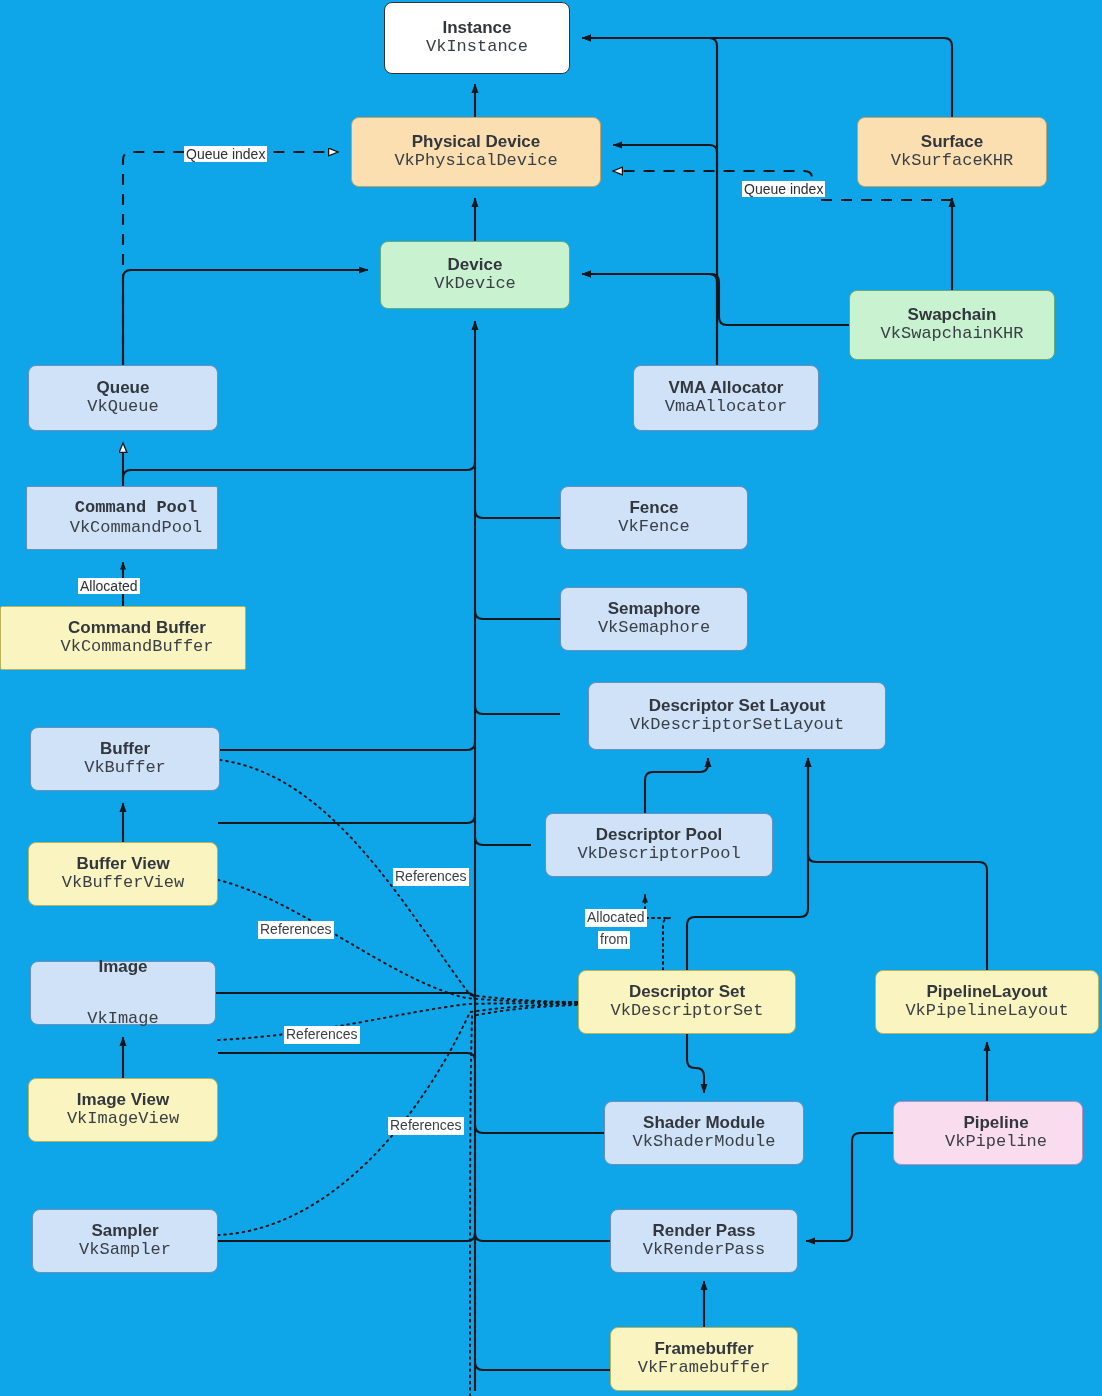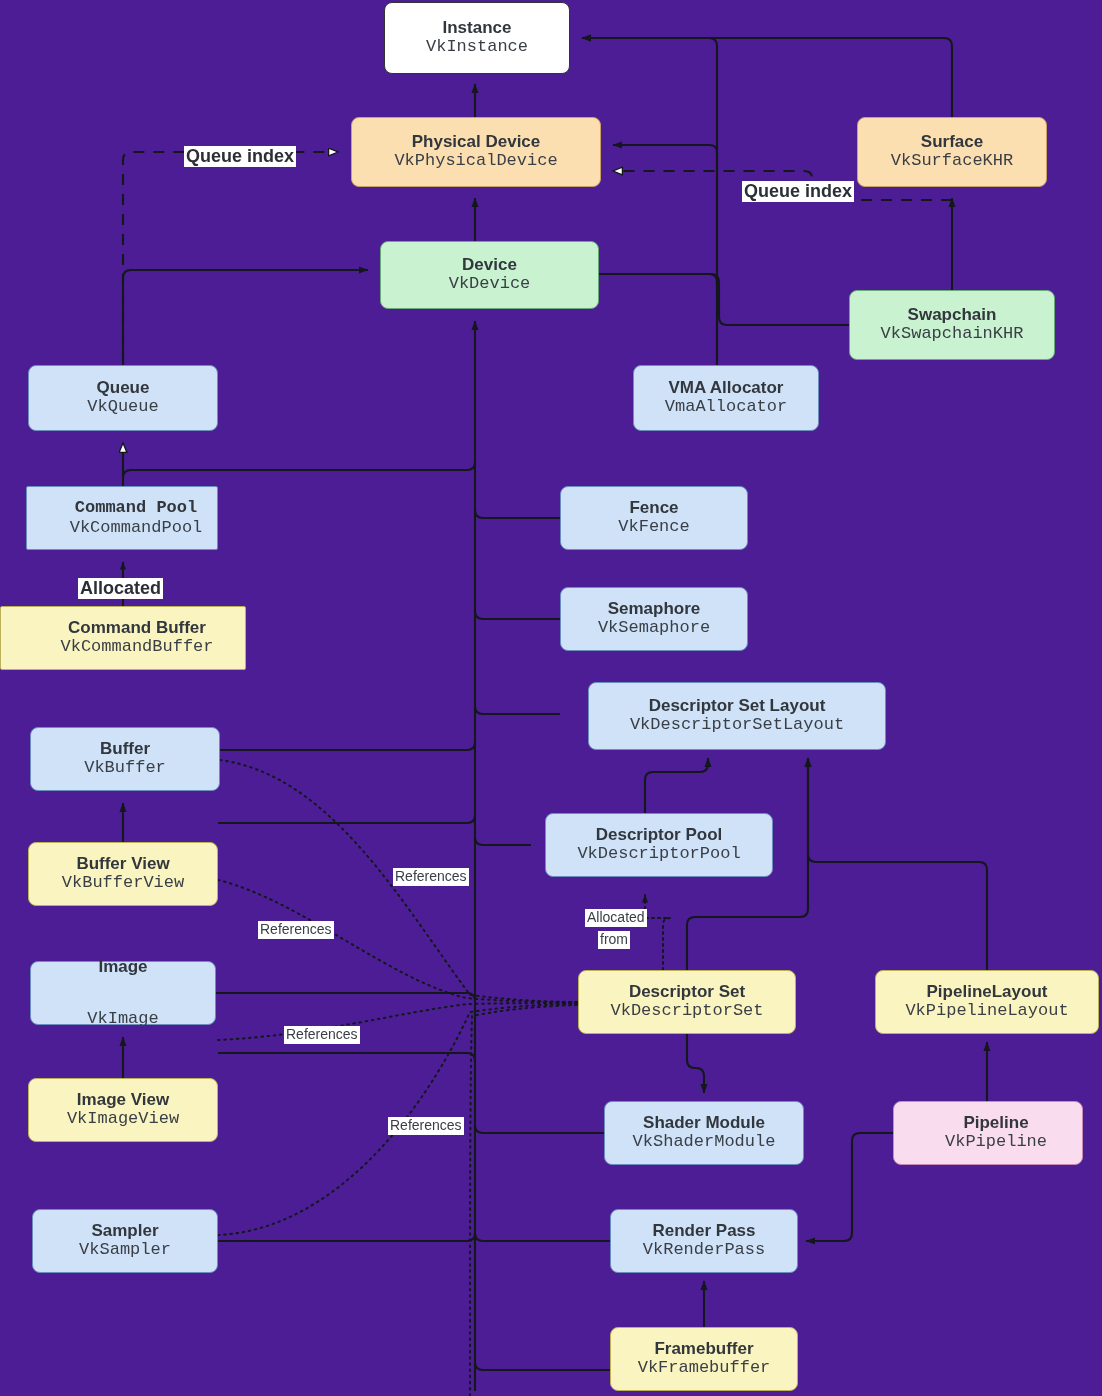--- a/index.html
+++ b/index.html
@@ -1,25 +1,25 @@
 <!DOCTYPE html>
 <html><head>
 <meta charset="utf-8">
 <style>
   html,body{margin:0;padding:0;background:#ffffff;}
   body{font-family:"Liberation Sans", sans-serif;}
-  #canvas{position:relative;width:1102px;height:1396px;background:#4c1d95;overflow:hidden;}
+  #canvas{position:relative;width:1102px;height:1396px;background:#0ea5e9;overflow:hidden;}
   svg#wires{position:absolute;left:0;top:0;width:1102px;height:1396px;}
   .node{position:absolute;box-sizing:border-box;border-radius:8px;border:1.6px solid #666;
         display:flex;flex-direction:column;align-items:center;justify-content:center;}
   .node .t1{font-family:"Liberation Sans", sans-serif;font-weight:bold;font-size:17px;color:#32363d;line-height:1.12;white-space:nowrap;}
   .node .t2{font-family:"Liberation Mono", monospace;font-size:17px;color:#3a3f46;line-height:1.18;white-space:nowrap;}
   .sq{border-radius:2px;padding-left:28px;}
-  .edge-label{position:absolute;font-family:"Liberation Sans", sans-serif;font-size:18px;
-              color:#2b2f36;font-weight:bold;background:#ffffff;padding:0 2px;white-space:nowrap;}
+  .edge-label{position:absolute;font-family:"Liberation Sans", sans-serif;font-size:14px;
+              color:#2b2f36;font-weight:normal;background:#ffffff;padding:0 2px;white-space:nowrap;}
   .edge-label.plain{font-weight:normal;font-size:14px;color:#3a3f46;line-height:1.25;text-align:center;}
 </style>
 </head>
 <body>
 
 <div id="canvas">
 
   <svg id="wires" viewBox="0 0 1102 1396" xmlns="http://www.w3.org/2000/svg">
     <defs>
       <marker id="ar" markerWidth="11" markerHeight="11" refX="9.2" refY="4" orient="auto" markerUnits="userSpaceOnUse">
@@ -127,21 +127,21 @@
     <div class="t2">VkInstance</div>
   </div>
   <div class="node" style="left:351px;top:117px;width:250px;height:70px;background:#fbdfb1;border-color:#c9a066;">
     <div class="t1">Physical Device</div>
     <div class="t2">VkPhysicalDevice</div>
   </div>
   <div class="node" style="left:857px;top:117px;width:190px;height:70px;background:#fbdfb1;border-color:#c9a066;">
     <div class="t1">Surface</div>
     <div class="t2">VkSurfaceKHR</div>
   </div>
-  <div class="node" style="left:380px;top:241px;width:219px;height:68px;background:#c9f2d0;border-color:#69a97a;">
+  <div class="node" style="left:380px;top:241px;width:190px;height:68px;background:#c9f2d0;border-color:#69a97a;">
     <div class="t1">Device</div>
     <div class="t2">VkDevice</div>
   </div>
   <div class="node" style="left:849px;top:290px;width:206px;height:70px;background:#c9f2d0;border-color:#69a97a;">
     <div class="t1">Swapchain</div>
     <div class="t2">VkSwapchainKHR</div>
   </div>
   <div class="node" style="left:633px;top:365px;width:186px;height:66px;background:#cfe2f8;border-color:#6c8ebf;">
     <div class="t1">VMA Allocator</div>
     <div class="t2">VmaAllocator</div>

